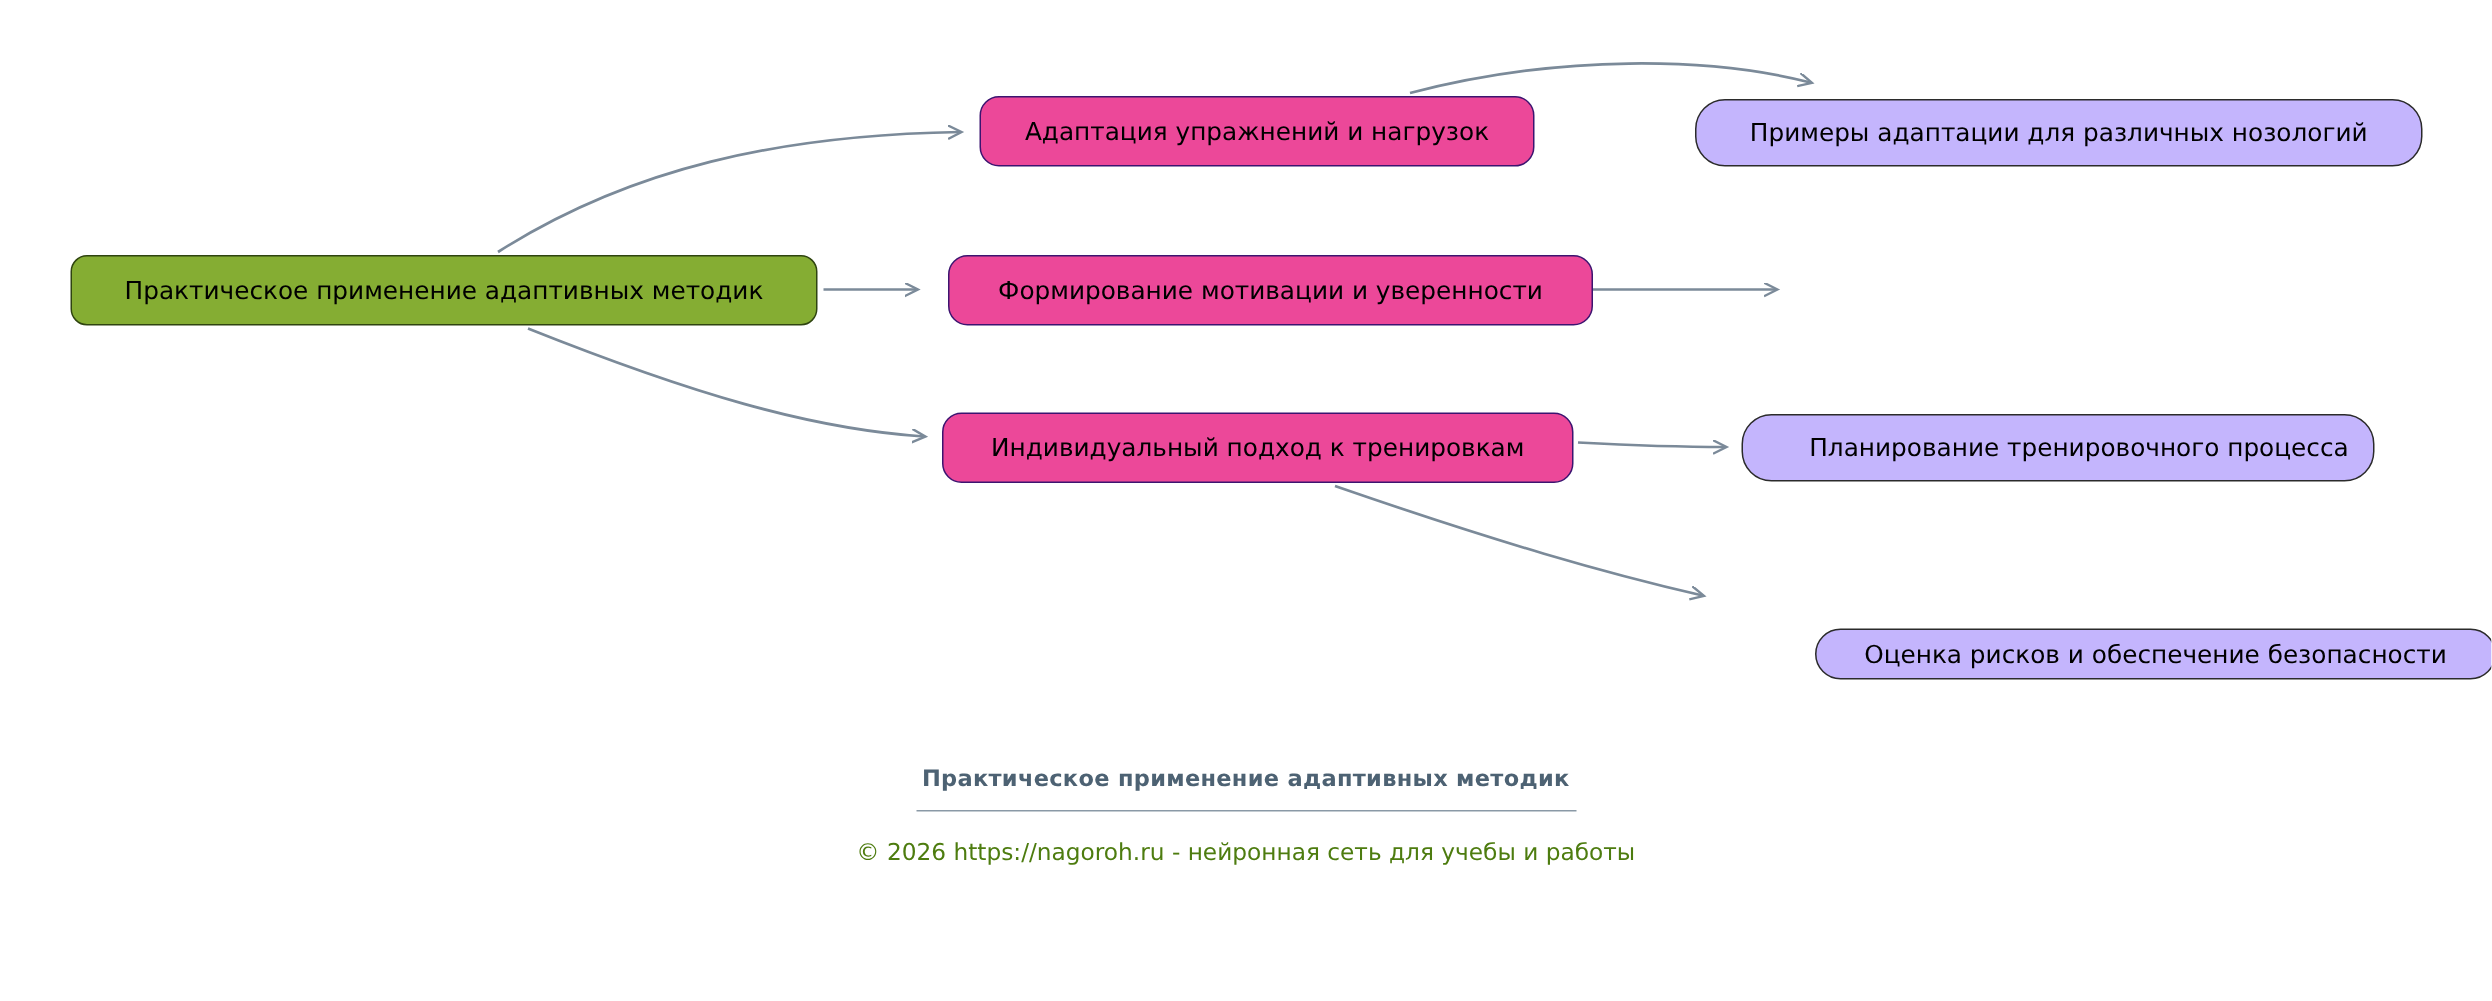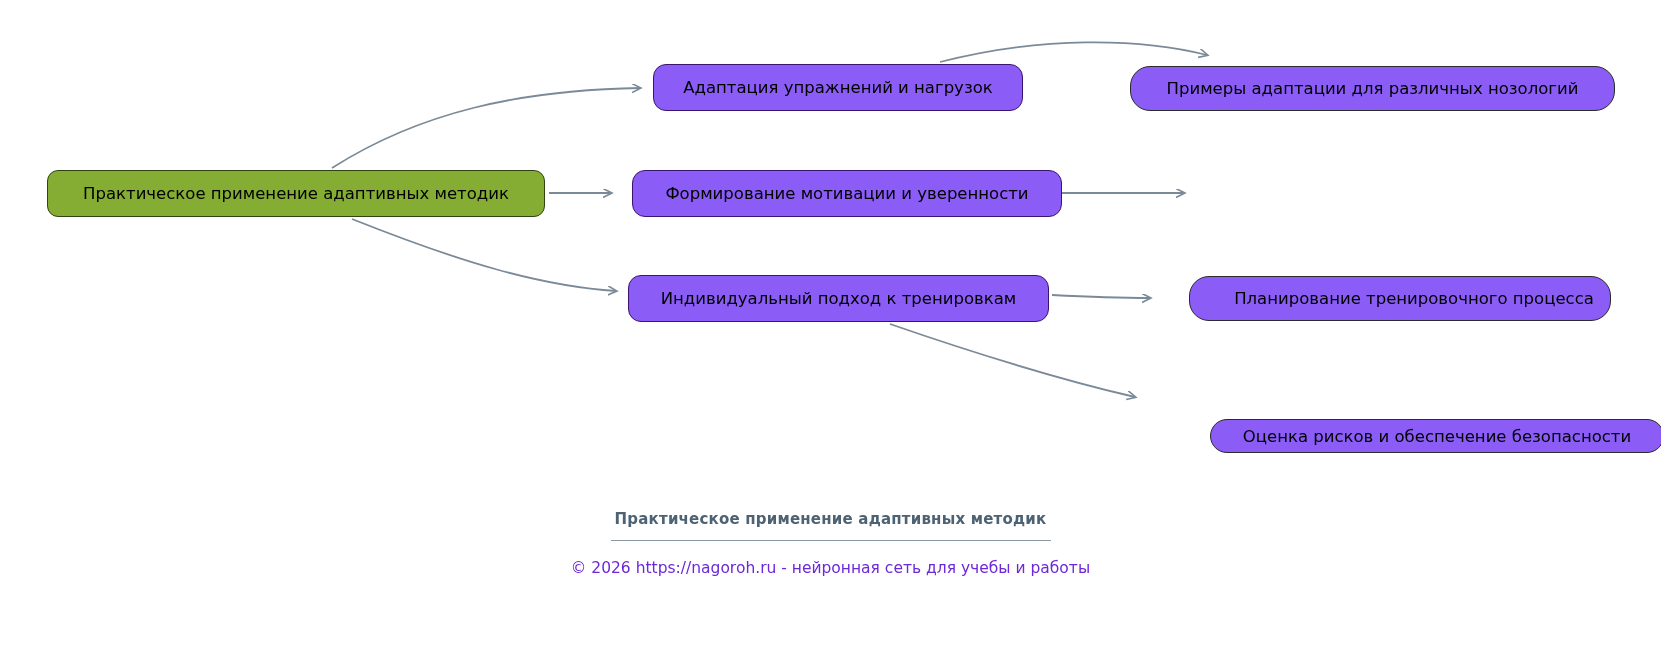--- a/index.html
+++ b/index.html
@@ -31,37 +31,37 @@
     font-size: 16.5px;
     color: #000000;
     box-sizing: border-box;
     border-radius: 11px;
   }
   .node-root {
     background: #85ad33;
     border: 1.6px solid #2f4410;
   }
   .node-branch {
-    background: #8b5cf6;
+    background: #ec4899;
     border: 1.6px solid #3c1470;
     border-radius: 13px;
   }
   .node-leaf {
-    background: #8b5cf6;
+    background: #c4b5fd;
     border: 1.5px solid #2b2b2b;
     border-radius: 20px;
   }
   
   #node-root   { left: 47px;   top: 170px; width: 498px; height: 47px; }
   #node-b0     { left: 653px;  top: 64px;  width: 370px; height: 47px; }
   #node-b1     { left: 622px;  top: 170px; width: 430px; height: 47px; margin-left: 10px; }
   #node-b2     { left: 628px;  top: 275px; width: 421px; height: 47px; }
   #node-l0     { left: 1130px; top: 66px;  width: 485px; height: 45px; }
   #node-l1     { left: 1195px; top: 171px; width: 357px; height: 45px; }
-  #node-l2     { left: 1189px; top: 276px; width: 422px; height: 45px; padding-left: 28px; }
+  #node-l2     { left: 1161px; top: 276px; width: 422px; height: 45px; padding-left: 28px; }
   #node-l3     { left: 1210px; top: 381px; width: 454px; height: 34px; margin-top: 38px; }
 
   .footer {
     position: absolute;
     left: 0;
     top: 510px;
     width: 100%;
     text-align: center;
   }
   .footer-title {
@@ -73,21 +73,21 @@
   .footer-divider {
     width: 440px;
     margin: 12px auto 0 auto;
     border: 0;
     border-top: 1px solid #8a99a6;
     height: 0;
   }
   .footer-copyright {
     margin-top: 18px;
     font-size: 15.5px;
-    color: #6d28d9;
+    color: #4d7c0f;
   }
 </style>
 </head>
 <body>
 
 <div class="canvas">
 
   <svg class="edges" width="1661" height="667" viewBox="0 0 1661 667" xmlns="http://www.w3.org/2000/svg">
     <defs>
       <marker id="arrow" markerUnits="userSpaceOnUse" markerWidth="14" markerHeight="14" refX="8" refY="4.5" orient="auto">

